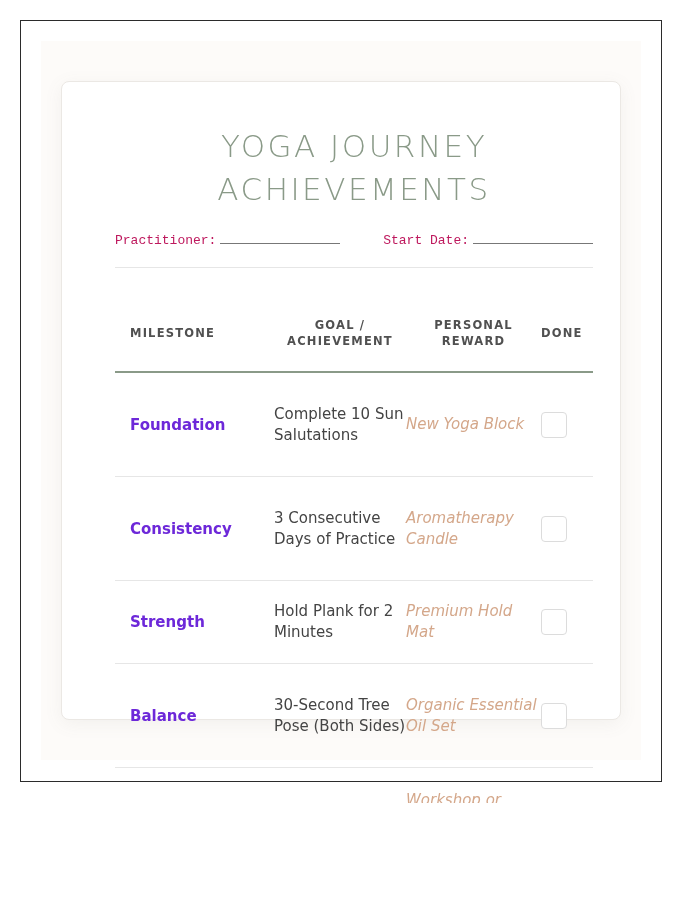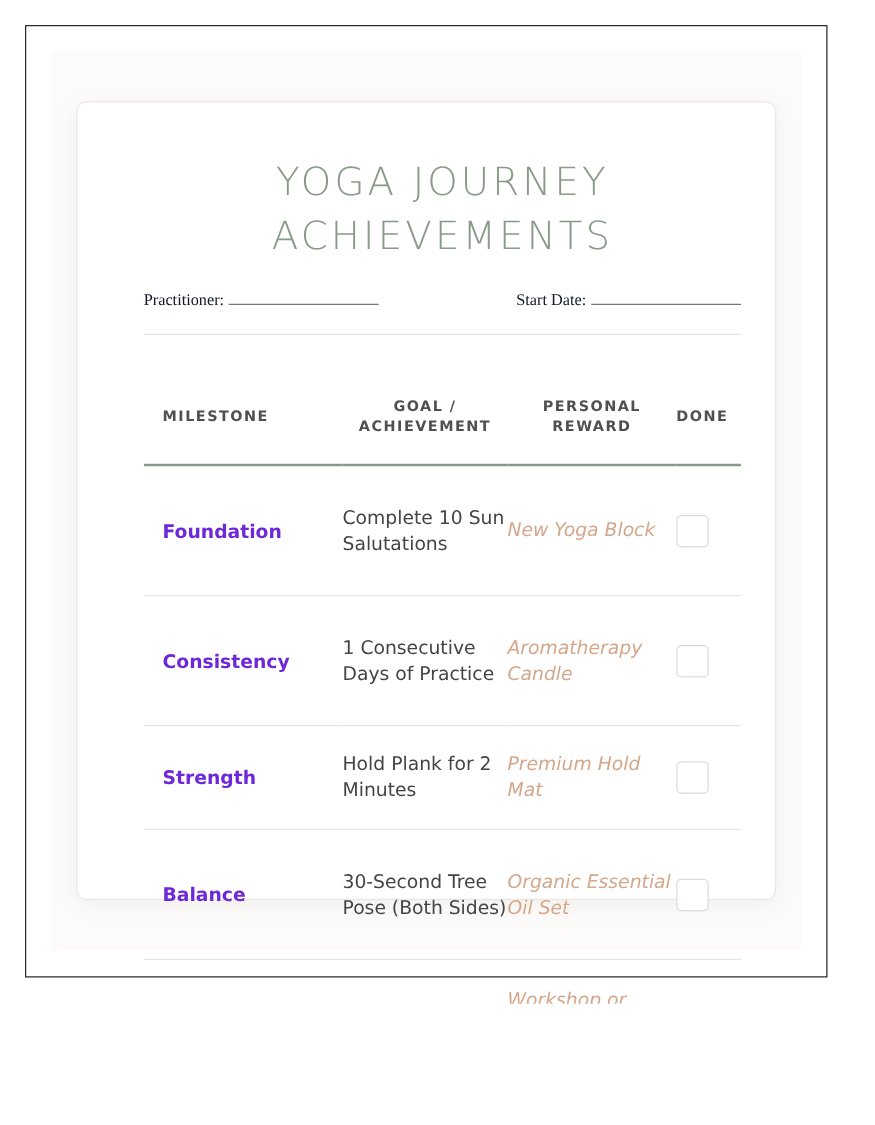--- a/index.html
+++ b/index.html
@@ -17,21 +17,21 @@
   .content { position: absolute; left: 115px; top: 81px; width: 478px;
              height: 722px; overflow: hidden; }
 
   .title { position: absolute; left: 0; top: 44px; width: 478px; text-align: center;
            font-family: "DejaVu Sans", sans-serif; font-weight: 200;
            font-size: 31px; letter-spacing: 2.5px; line-height: 43px;
            color: #8a9a88; text-transform: uppercase; }
   .title span { display: block; font-weight: lighter; }
 
   .meta { position: absolute; top: 150px; left: 0; width: 478px; height: 18px;
-          font-size: 13px; color: #0f172a; font-family: Liberation Serif, serif; }
+          font-size: 13px; color: #be185d; font-family: Liberation Mono, monospace; }
   .meta .left { position: absolute; left: 0; }
   .meta .right { position: absolute; right: 0; }
   .meta .line { display: inline-block; width: 120px; border-bottom: 1px solid #777;
                 height: 12px; vertical-align: baseline; margin-left: 4px; }
 
   .divider { position: absolute; top: 186px; left: 0; width: 478px; height: 1px;
              background: #e6e6e6; }
 
   table { position: absolute; top: 230px; left: 0; width: 478px; border-collapse: collapse; }
   th { text-align: left; font-size: 11.5px; font-weight: 600; letter-spacing: 1.2px;
@@ -88,21 +88,21 @@
       <tr class="r1">
         <td class="c-ms">Foundation</td>
         <td class="c-goal">Complete 10 Sun Salutations</td>
         <td class="c-rew">New Yoga Block</td>
         <td class="c-done">
             <span class="chk"></span>
           </td>
       </tr>
       <tr class="r2">
         <td class="c-ms">Consistency</td>
-        <td class="c-goal">1 Consecutive Days of Practice</td>
+        <td class="c-goal">3 Consecutive Days of Practice</td>
         <td class="c-rew">Aromatherapy Candle</td>
         <td class="c-done">
             <span class="chk"></span>
           </td>
       </tr>
       <tr class="r3">
         <td class="c-ms">Strength</td>
         <td class="c-goal">Hold Plank for 2 Minutes</td>
         <td class="c-rew">Premium Hold Mat</td>
         <td class="c-done">

